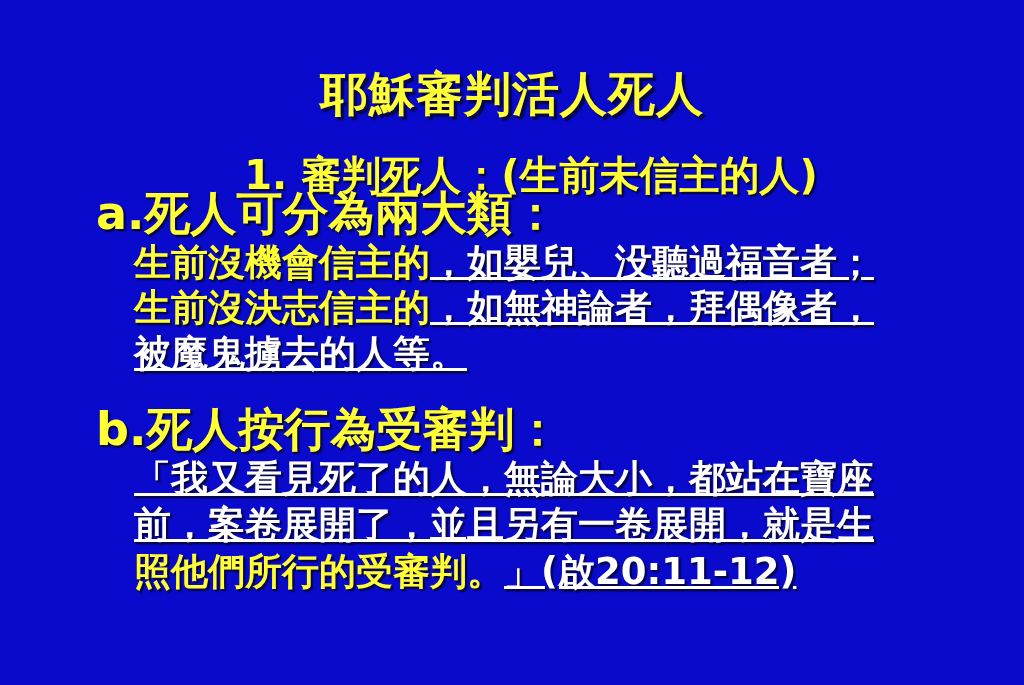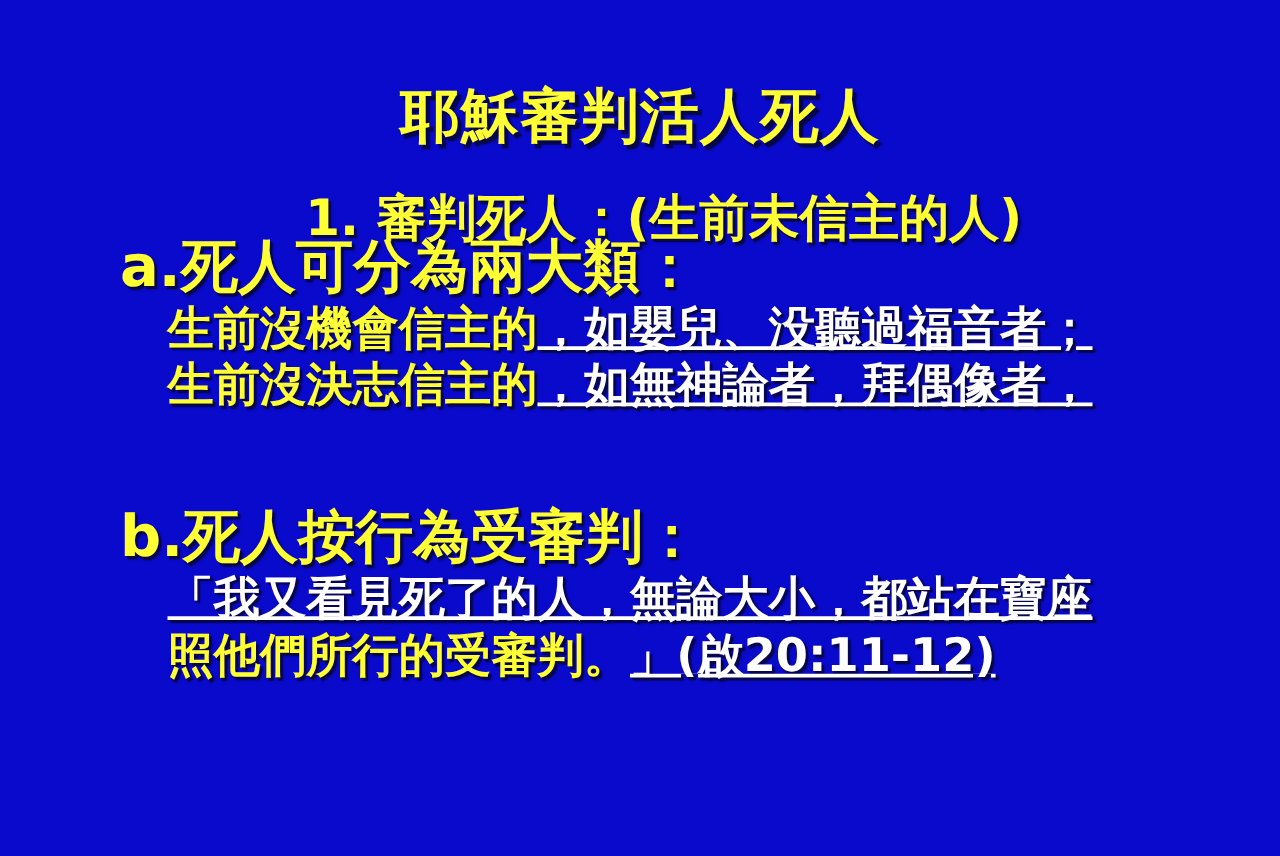--- a/index.html
+++ b/index.html
@@ -100,24 +100,26 @@
 
   <h1 id="slide-title">耶穌審判活人死人</h1>
 
   <h2 id="slide-subtitle">1. 審判死人：(生前未信主的人)</h2>
 
   <div class="block" id="block-a">
     <div class="block-heading">a.死人可分為兩大類：</div>
     <div class="block-body" id="body-a">
         <span class="line"><span class="seg yellow">生前沒機會信主的</span><span class="seg white">，如嬰兒、没聽過福音者；</span></span>
         <span class="line"><span class="seg yellow">生前沒決志信主的</span><span class="seg white">，如無神論者，拜偶像者，</span></span>
+        <span class="line"><span class="seg white">被魔鬼擄去的人等。</span></span>
       </div>
   </div>
 
   <div class="block" id="block-b">
     <div class="block-heading">b.死人按行為受審判：</div>
     <div class="block-body" id="body-b">
         <span class="line"><span class="seg white">「我又看見死了的人，無論大小，都站在寶座</span></span>
+        <span class="line"><span class="seg white">前，案卷展開了，並且另有一卷展開，就是生</span></span>
         <span class="line"><span class="seg yellow">照他們所行的受審判。</span><span class="seg white">」(啟20:11-12)</span></span>
       </div>
   </div>
 
 </div>
 
 </body></html>

